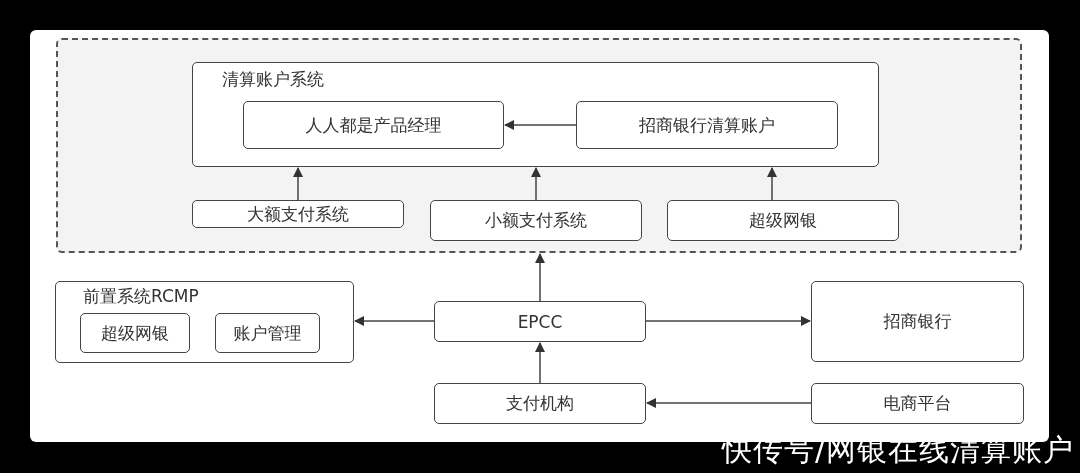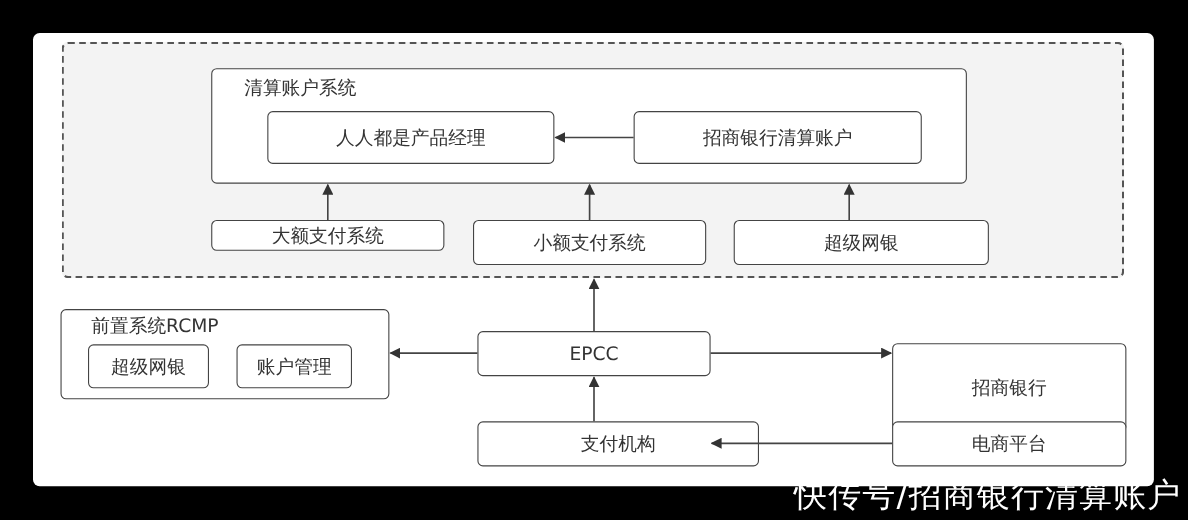--- a/index.html
+++ b/index.html
@@ -31,34 +31,34 @@
 <div class="box" style="left:192px;top:200px;width:212px;height:28px;">大额支付系统</div>
 <div class="box" style="left:430px;top:200px;width:212px;height:41px;">小额支付系统</div>
 <div class="box" style="left:667px;top:200px;width:232px;height:41px;">超级网银</div>
 
 <div class="group" style="left:55px;top:281px;width:299px;height:82px;"></div>
 <div class="group-title" style="left:83px;top:285px;">前置系统RCMP</div>
 <div class="box" style="left:80px;top:313px;width:110px;height:40px;">超级网银</div>
 <div class="box" style="left:215px;top:313px;width:105px;height:40px;text-align:right;">账户管理</div>
 
 <div class="box" style="left:434px;top:301px;width:212px;height:41px;">EPCC</div>
-<div class="box" style="left:811px;top:281px;width:213px;height:81px;margin-top:31px;">招商银行</div>
-<div class="box" style="left:434px;top:383px;width:256px;height:41px;">支付机构</div>
+<div class="box" style="left:811px;top:281px;width:213px;height:81px;">招商银行</div>
+<div class="box" style="left:434px;top:383px;width:212px;height:41px;">支付机构</div>
 <div class="box" style="left:811px;top:383px;width:213px;height:41px;">电商平台</div>
 
 <svg class="arrows" width="1080" height="473">
   <defs>
     <marker id="ah" markerWidth="10" markerHeight="10" refX="9" refY="5" orient="auto" markerUnits="userSpaceOnUse">
       <path d="M0,0 L10,5 L0,10 Z" fill="#333"></path>
     </marker>
   </defs>
   <line x1="576" y1="125" x2="505" y2="125" stroke="#444" stroke-width="1.5" marker-end="url(#ah)"></line>
   <line x1="298" y1="200" x2="298" y2="168" stroke="#444" stroke-width="1.5" marker-end="url(#ah)"></line>
   <line x1="536" y1="200" x2="536" y2="168" stroke="#444" stroke-width="1.5" marker-end="url(#ah)"></line>
   <line x1="772" y1="200" x2="772" y2="168" stroke="#444" stroke-width="1.5" marker-end="url(#ah)"></line>
   <line x1="540" y1="301" x2="540" y2="254" stroke="#444" stroke-width="1.5" marker-end="url(#ah)"></line>
   <line x1="434" y1="321" x2="355" y2="321" stroke="#444" stroke-width="1.5" marker-end="url(#ah)"></line>
   <line x1="646" y1="321" x2="810" y2="321" stroke="#444" stroke-width="1.5" marker-end="url(#ah)"></line>
   <line x1="540" y1="383" x2="540" y2="343" stroke="#444" stroke-width="1.5" marker-end="url(#ah)"></line>
   <line x1="811" y1="403" x2="647" y2="403" stroke="#444" stroke-width="1.5" marker-end="url(#ah)"></line>
 </svg>
 
-<div class="watermark">快传号/招商银行清算账户</div>
+<div class="watermark">快传号/网银在线清算账户</div>
 
 </body></html>

